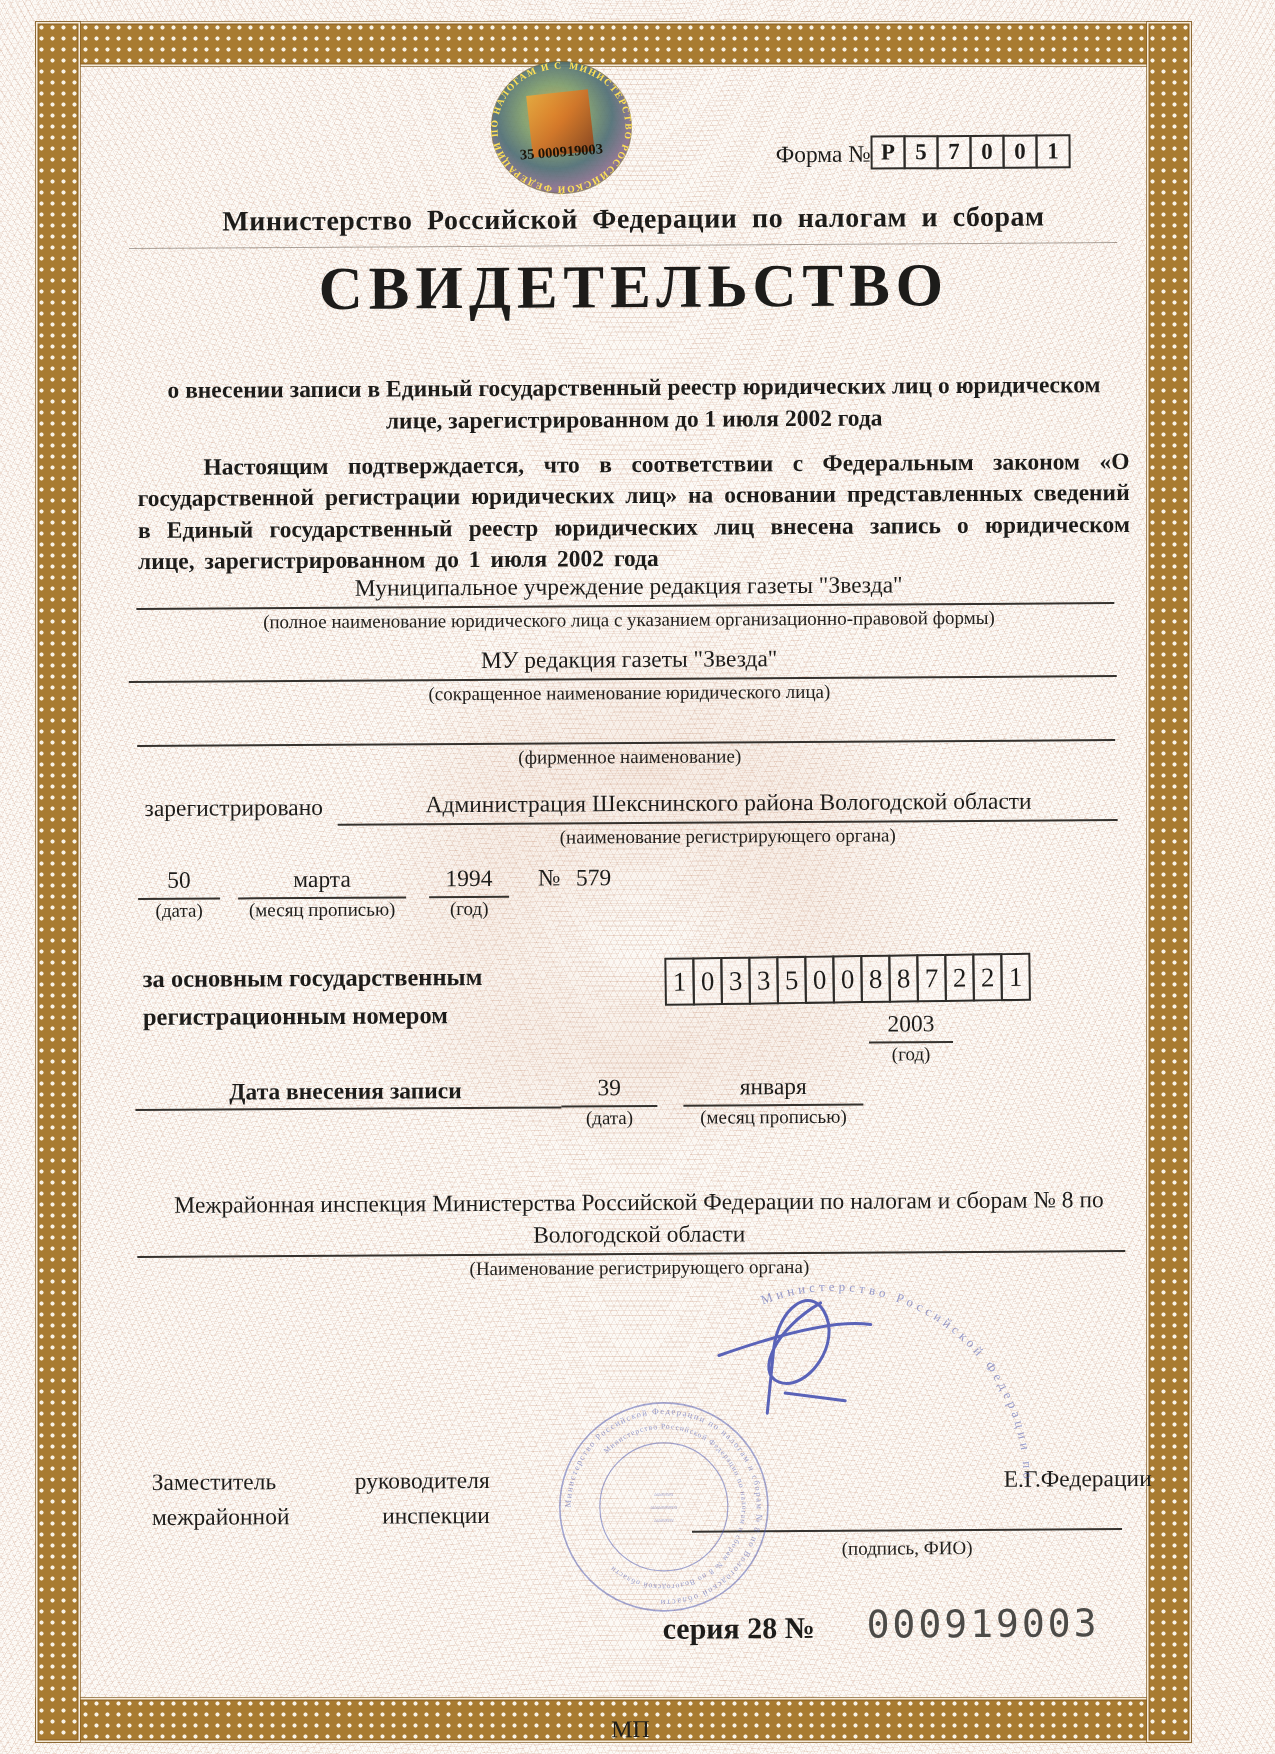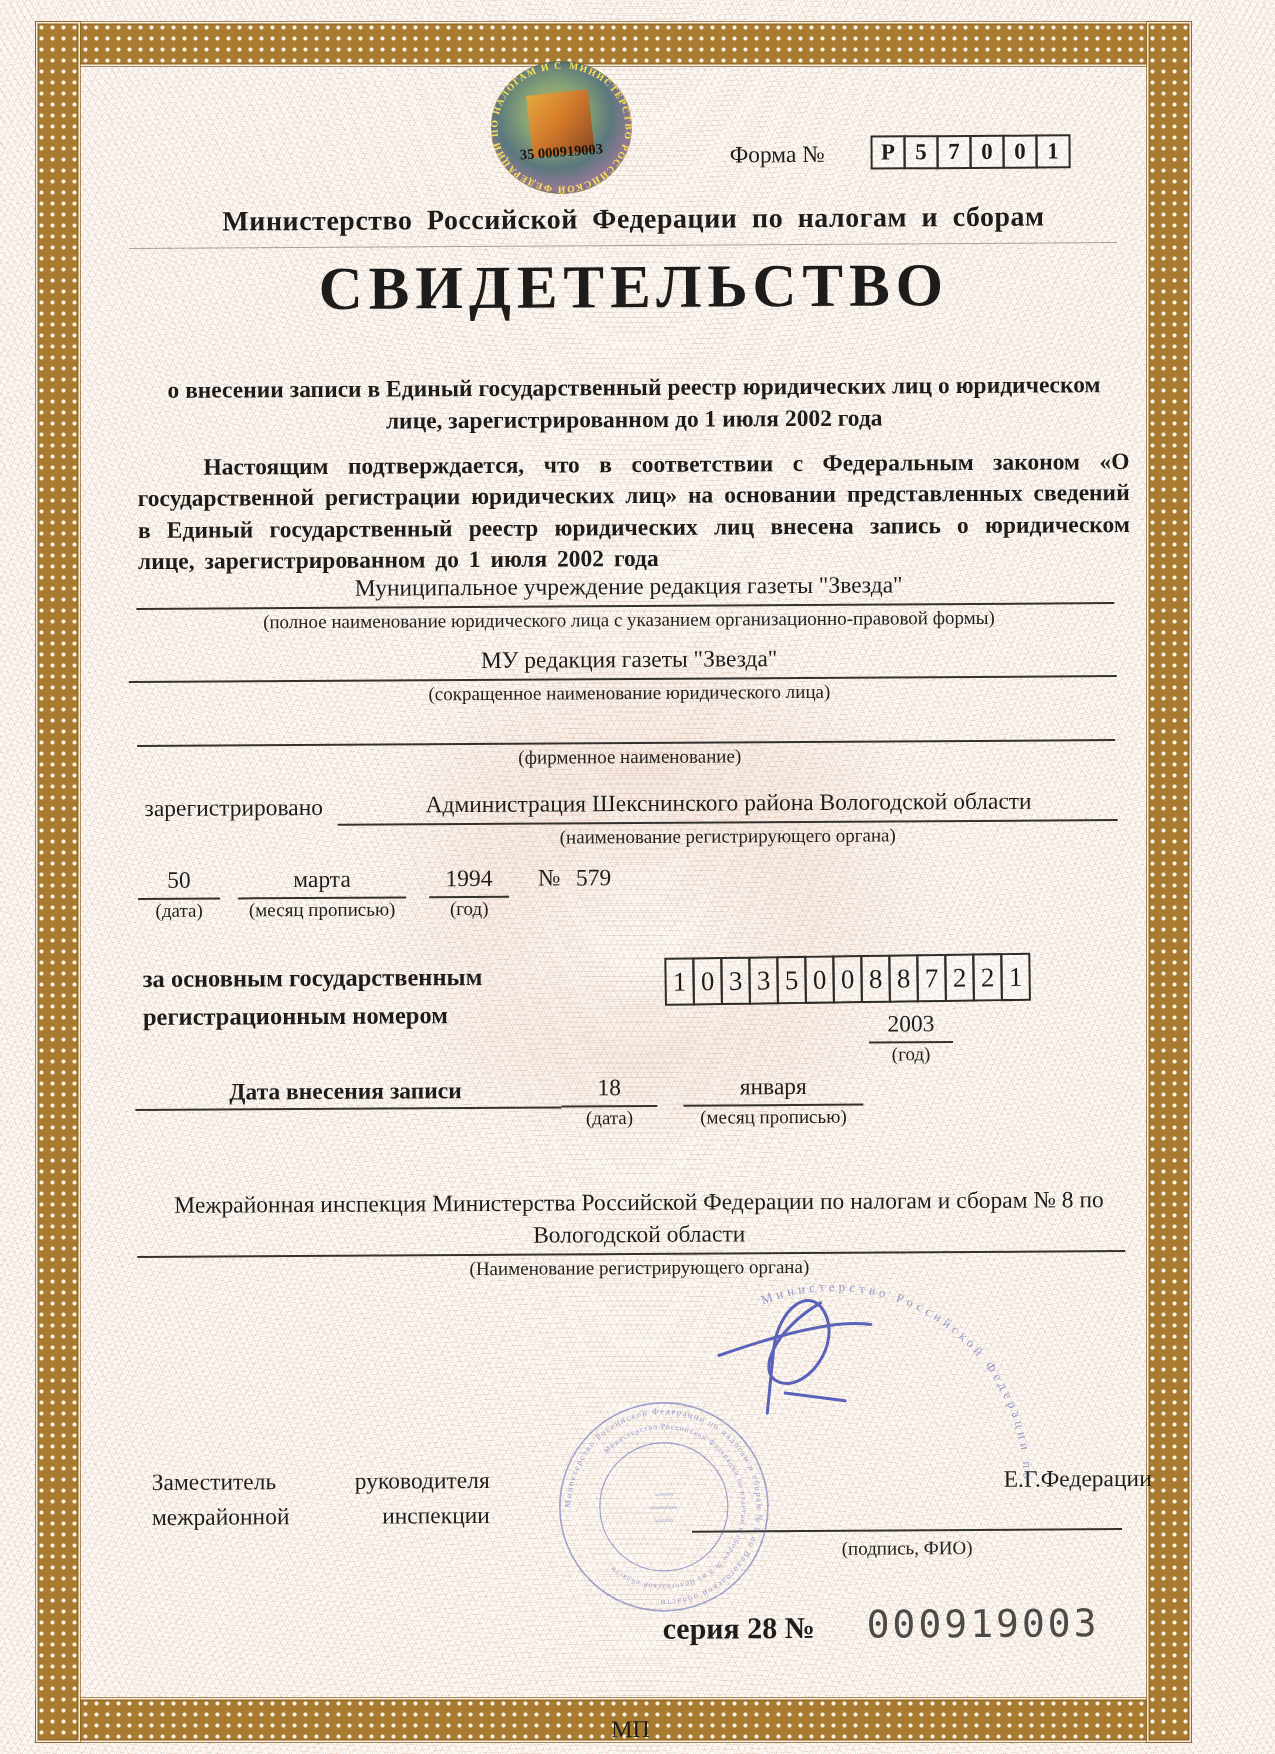--- a/index.html
+++ b/index.html
@@ -106,21 +106,21 @@
       </defs>
       <ellipse cx="78" cy="73" rx="70" ry="66" fill="url(#holo)" opacity="0.92"></ellipse>
       <rect x="46" y="38" width="62" height="62" transform="rotate(-6 77 69)" fill="url(#holosq)" opacity="0.85"></rect>
       <ellipse cx="78" cy="73" rx="70" ry="66" fill="none" stroke="#6b5a2c" stroke-width="1" opacity="0.6"></ellipse>
       <text font-size="9.5" font-weight="bold" fill="#ffe255" letter-spacing="1.5">
         <textPath href="#holoring" startOffset="2%">МИНИСТЕРСТВО РОССИЙСКОЙ ФЕДЕРАЦИИ ПО НАЛОГАМ И СБОРАМ</textPath>
       </text>
       <text x="78" y="102" text-anchor="middle" font-size="14.5" font-weight="bold" fill="#1c1408" transform="rotate(-4 78 100)">35 000919003</text>
     </svg>
 
-    <div class="abs value" style="left:734px; top:142px;text-align:right;">Форма №</div>
+    <div class="abs value" style="left:780px; top:142px;text-align:right;">Форма №</div>
     <div class="cells form-cells" style="left:875px; top:137px;">
       <span class="cell">Р</span>
       <span class="cell">5</span>
       <span class="cell">7</span>
       <span class="cell">0</span>
       <span class="cell">0</span>
       <span class="cell">1</span>
     </div>
 
     <div class="abs center ministry" style="left:95px; top:203px; width:1085px;">Министерство Российской Федерации по налогам и сборам</div>
@@ -178,21 +178,21 @@
       <span class="cell">8</span>
       <span class="cell">7</span>
       <span class="cell">2</span>
       <span class="cell">2</span>
       <span class="cell">1</span>
     </div>
 
     <div class="abs b" style="left:228px; top:1076px; font-size:23.5px;">Дата внесения записи</div>
     <div class="line" style="left:134px; top:1106px; width:426px;"></div>
     <div class="field-block" style="left:560px; top:1074px; width:96px;">
-      <div class="fv">18</div>
+      <div class="fv">39</div>
       <div class="fl"></div>
       <div class="fc">(дата)</div>
     </div>
     <div class="field-block" style="left:682px; top:1074px; width:180px;">
       <div class="fv">января</div>
       <div class="fl"></div>
       <div class="fc">(месяц прописью)</div>
     </div>
     <div class="field-block" style="left:868px; top:1012px; width:84px;">
       <div class="fv">2003</div>

